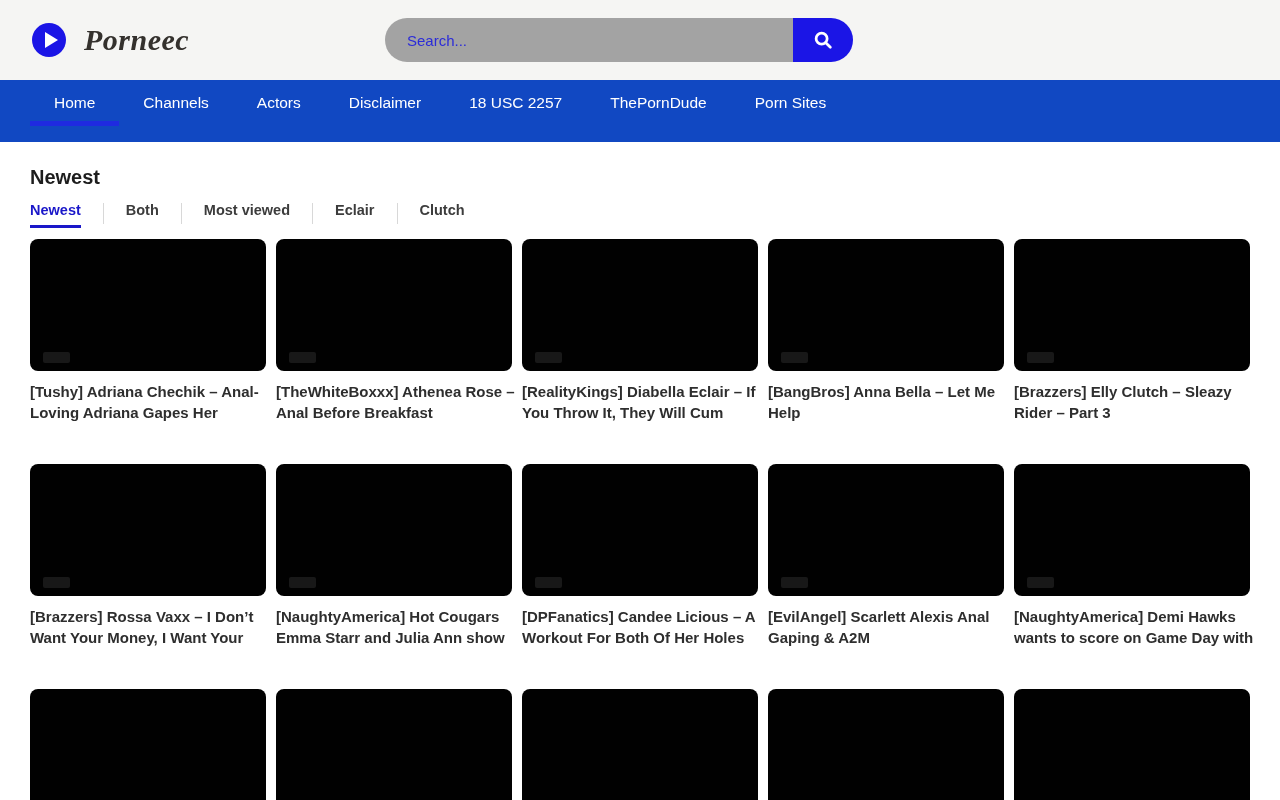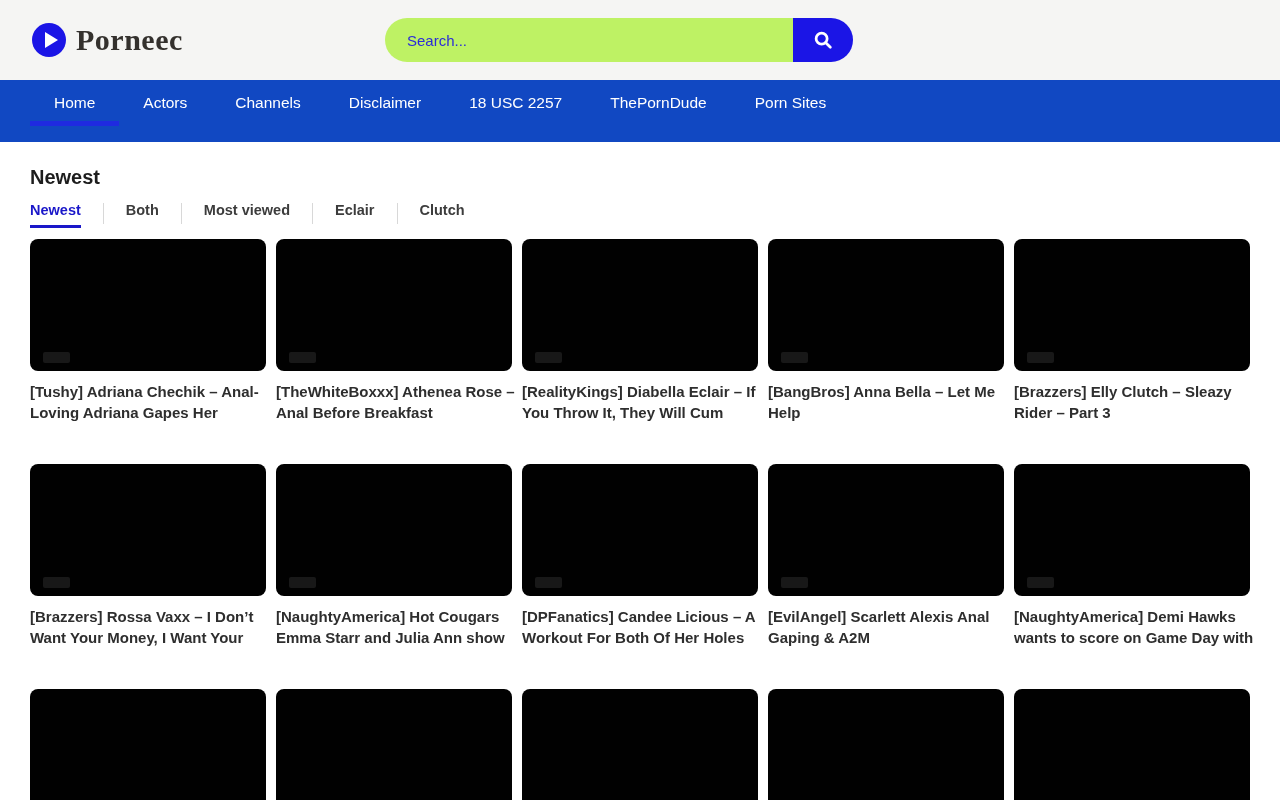--- a/index.html
+++ b/index.html
@@ -2,31 +2,31 @@
 <html><head>
 <meta charset="utf-8">
 <style>
   * { margin: 0; padding: 0; box-sizing: border-box; }
   html, body { width: 1280px; height: 800px; overflow: hidden; background: #ffffff;
     font-family: "Liberation Sans", sans-serif; }
 
   
   .header { position: relative; height: 80px; background: #f5f5f3; }
   .logo { position: absolute; left: 32px; top: 50%; transform: translateY(-50%);
-    display: flex; align-items: flex-end; gap: 10px; cursor: pointer; }
+    display: flex; align-items: flex-end; gap: 18px; cursor: pointer; font-style: italic; }
   .logo-circle { width: 34px; height: 34px; border-radius: 50%; background: #1b15e6;
     display: flex; align-items: center; justify-content: center; }
   .logo-triangle { width: 0; height: 0; border-top: 8px solid transparent;
     border-bottom: 8px solid transparent; border-left: 13px solid #ffffff; margin-left: 4px; }
   .logo-text { font-family: "Liberation Serif", serif; font-weight: 700; font-size: 30px;
     color: #34312d; letter-spacing: 0.5px; }
 
   .search { position: absolute; left: 385px; top: 18px; width: 468px; height: 44px;
     display: flex; }
-  .search-input { flex: 1; height: 44px; border: none; outline: none; background: #bef264;
+  .search-input { flex: 1; height: 44px; border: none; outline: none; background: #a3a3a3;
     border-radius: 22px 0 0 22px; padding: 0 14px 0 22px; font-size: 15px; color: #2525d8;
     font-family: "Liberation Sans", sans-serif; }
   .search-input::placeholder { color: #2b2bd8; opacity: 1; }
   .search-btn { width: 60px; height: 44px; border: none; background: #1b15e6;
     border-radius: 0 22px 22px 0; display: flex; align-items: center; justify-content: center;
     cursor: pointer; }
 
   
   .nav { height: 62px; background: #1148c2; display: flex; padding-left: 30px; }
   .nav-item { height: 46px; display: flex; align-items: center; padding: 0 24px;
@@ -71,22 +71,22 @@
           <circle cx="10.5" cy="10.5" r="6" stroke="#ffffff" stroke-width="3"></circle>
           <line x1="15" y1="15" x2="20" y2="20" stroke="#ffffff" stroke-width="3" stroke-linecap="round"></line>
         </svg>
       </span>
     </button>
   </div>
 </div>
 
 <div class="nav">
   <div class="nav-item active">Home</div>
+  <div class="nav-item">Channels</div>
   <div class="nav-item">Actors</div>
-  <div class="nav-item">Channels</div>
   <div class="nav-item">Disclaimer</div>
   <div class="nav-item">18 USC 2257</div>
   <div class="nav-item">ThePornDude</div>
   <div class="nav-item">Porn Sites</div>
 </div>
 
 <div class="main">
   <h2 class="page-heading">Newest</h2>
 
   <div class="tabs">

